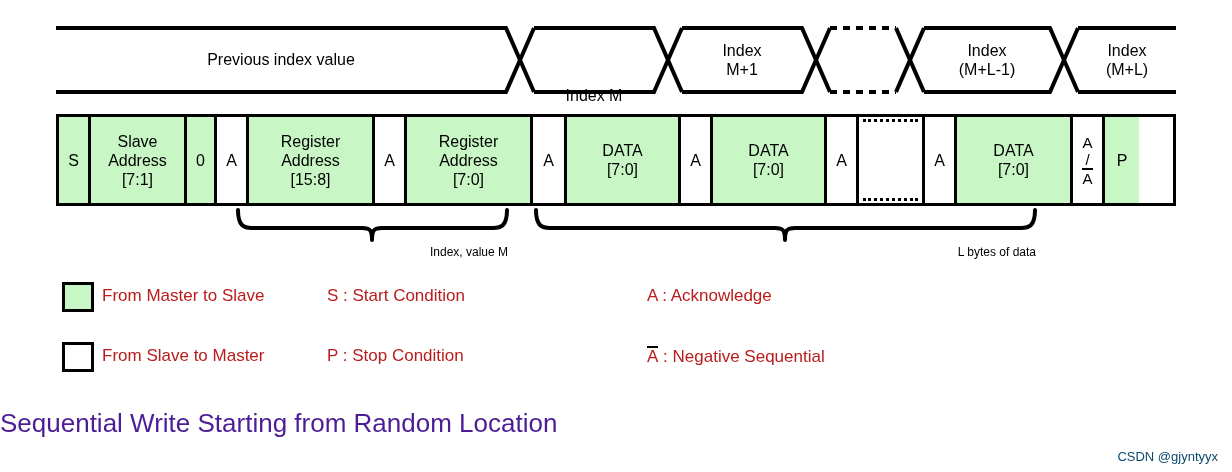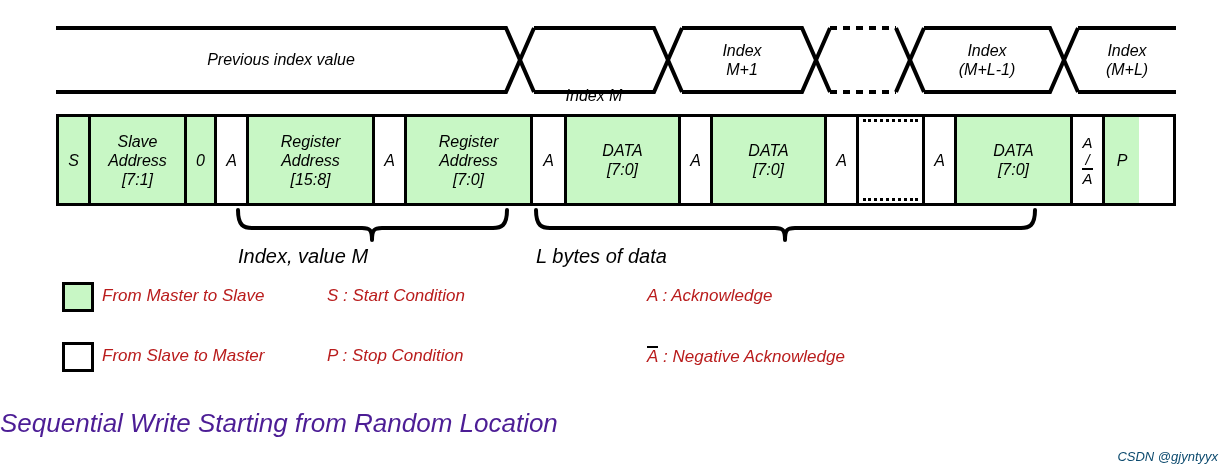--- a/index.html
+++ b/index.html
@@ -14,21 +14,20 @@
     font-family: "Liberation Sans", sans-serif;
     color: #000000;
     overflow: hidden;
   }
 
   #diagram-root {
     position: absolute;
     left: 0; top: 0;
     width: 1232px;
     height: 472px;
-    font-style: italic;
   }
 
   
   svg.layer {
     position: absolute;
     left: 0; top: 0;
     width: 1232px;
     height: 472px;
     overflow: visible;
   }
@@ -97,22 +96,22 @@
     flex-direction: column;
     align-items: center;
     justify-content: center;
     line-height: 17px;
     font-size: 15px;
   }
 
   
   .brace-caption {
     position: absolute;
-    text-align: left;
-    font-size: 20px;
+    text-align: right;
+    font-size: 12px;
     color: #000;
   }
 
   
   .legend-swatch {
     position: absolute;
     width: 32px;
     height: 30px;
     border: 3px solid #000;
     box-sizing: border-box;
@@ -252,20 +251,20 @@
 
   <div class="legend-text" style="left:327px; top:286px;">S : Start Condition</div>
   <div class="legend-text" style="left:327px; top:346px;">P : Stop Condition</div>
 
   <div class="legend-text" style="left:647px; top:286px;">
     <span>A</span>
     <span>: Acknowledge</span>
   </div>
   <div class="legend-text" style="left:647px; top:346px;">
     <span class="ack-neg">A</span>
-    <span>: Negative Acknowledge</span>
+    <span>: Negative Sequential</span>
   </div>
 
   <div id="chart-title">Sequential Write Starting from Random Location</div>
 
   <div id="watermark">CSDN @gjyntyyx</div>
 
 </div>
 
 </body></html>

